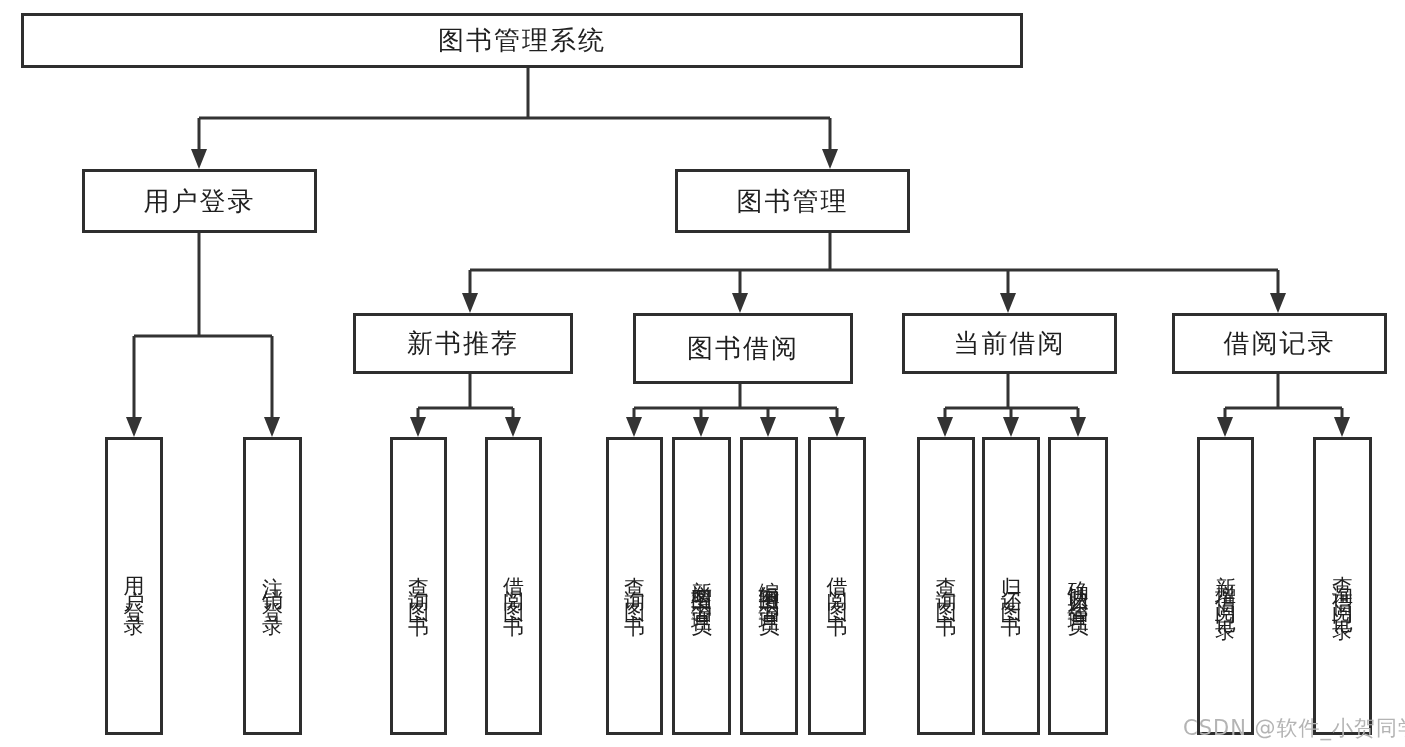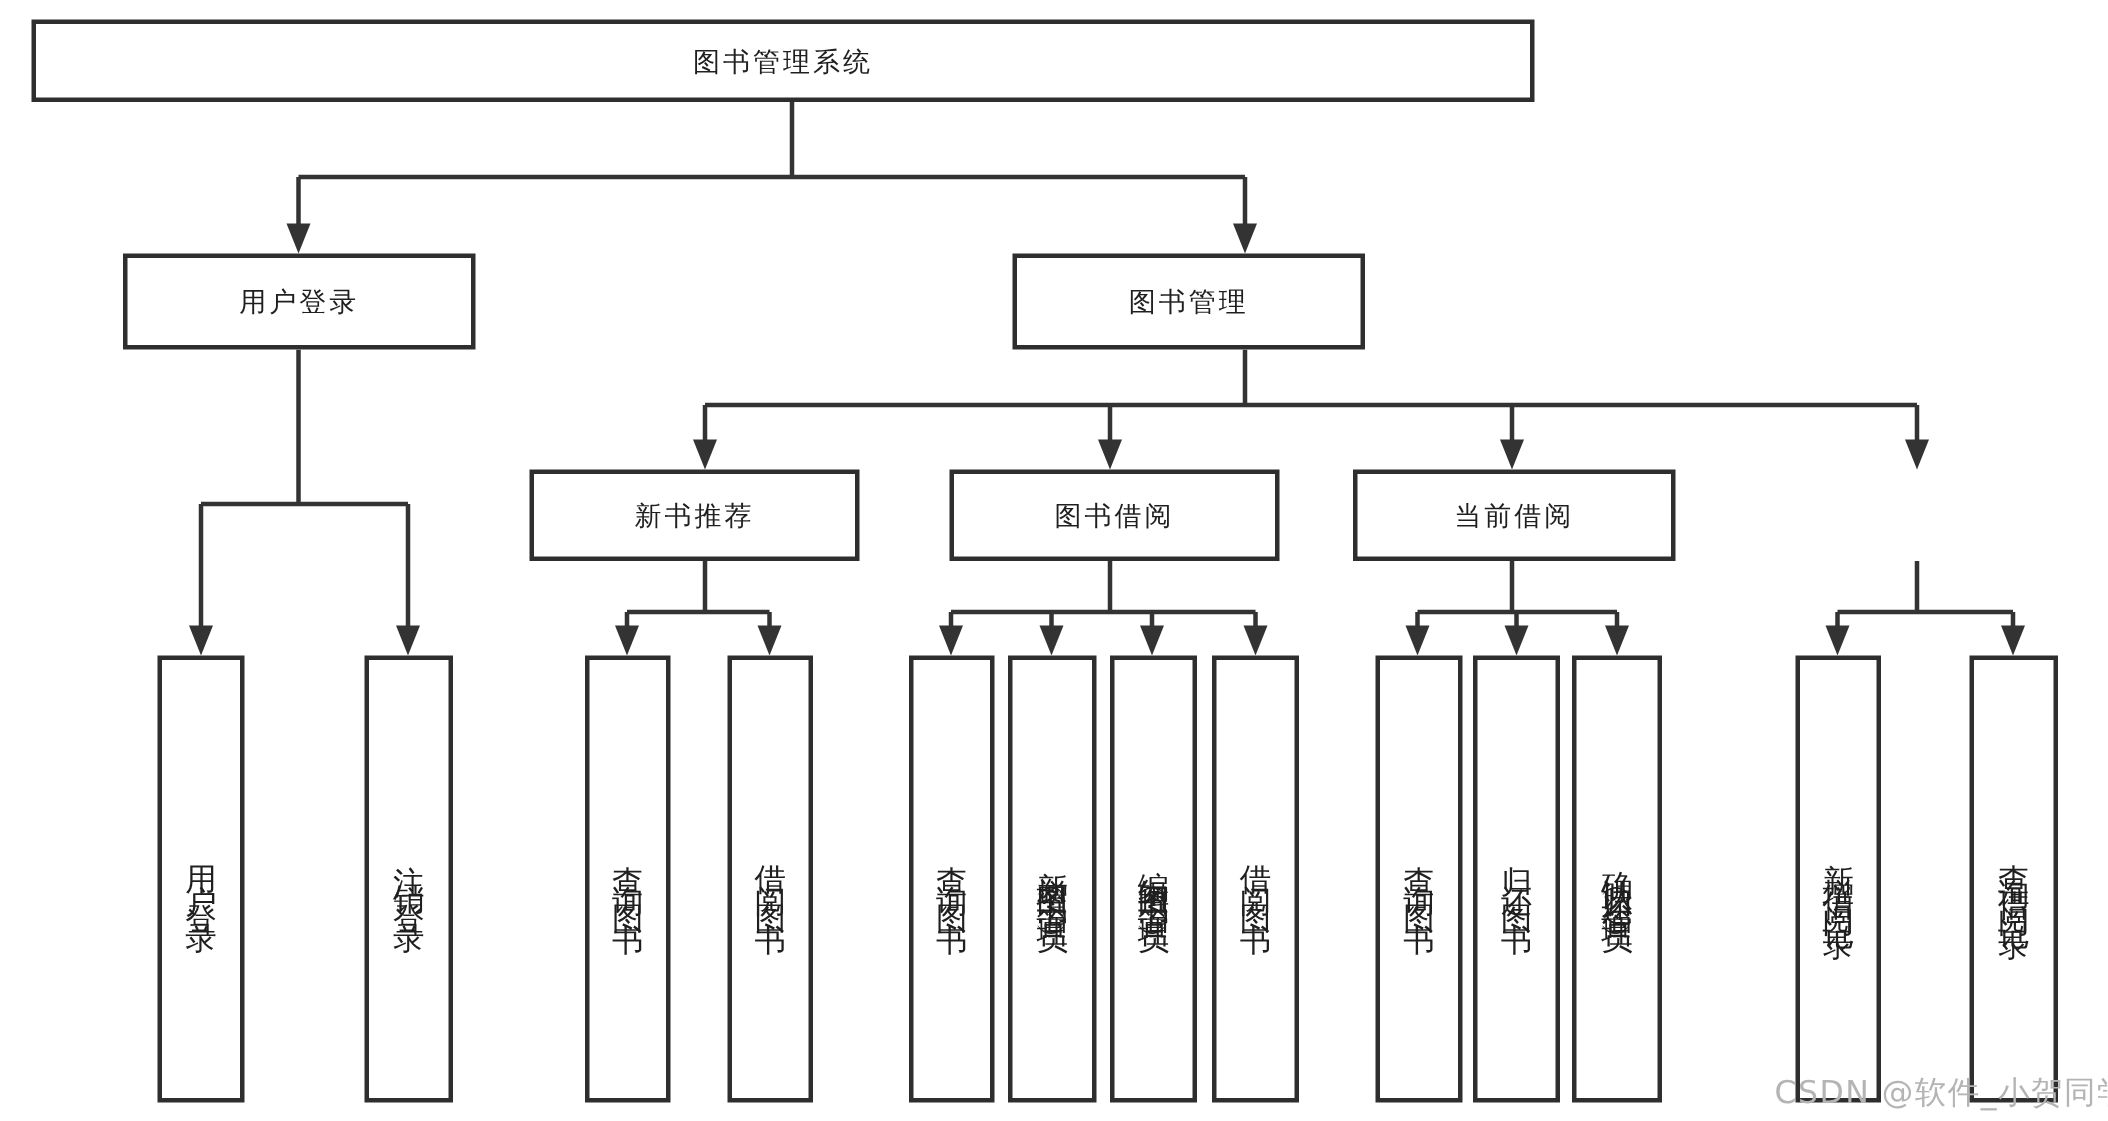--- a/index.html
+++ b/index.html
@@ -22,21 +22,21 @@
     z-index: 0;
   }
   .hbox {
     position: absolute;
     box-sizing: border-box;
     border: 3px solid #2e2e2e;
     background: #ffffff;
     display: flex;
     align-items: center;
     justify-content: center;
-    font-size: 18px;
+    font-size: 26px;
     color: #1f1f1f;
     letter-spacing: 2px;
     z-index: 1;
     white-space: nowrap;
   }
   .vbox {
     position: absolute;
     top: 437px;
     height: 298px;
     box-sizing: border-box;
@@ -110,22 +110,23 @@
       <path d="M1334 417H1350L1342 437Z"></path>
     </g>
   </svg>
 
   <div class="hbox" style="left:21px;top:13px;width:1002px;height:55px">图书管理系统</div>
 
   <div class="hbox" style="left:82px;top:169px;width:235px;height:64px">用户登录</div>
   <div class="hbox" style="left:675px;top:169px;width:235px;height:64px">图书管理</div>
 
   <div class="hbox" style="left:353px;top:313px;width:220px;height:61px">新书推荐</div>
-  <div class="hbox" style="left:633px;top:313px;width:220px;height:61px">图书借阅</div>
+  <div class="hbox" style="left:633px;top:313px;width:220px;height:71px">图书借阅</div>
   <div class="hbox" style="left:902px;top:313px;width:215px;height:61px">当前借阅</div>
+  <div class="hbox" style="left:1172px;top:313px;width:215px;height:61px">借阅记录</div>
 
   <div class="vbox" style="left:105px;width:58px">用户登录</div>
   <div class="vbox" style="left:243px;width:59px">注销登录</div>
 
   <div class="vbox" style="left:390px;width:57px">查询图书</div>
   <div class="vbox" style="left:485px;width:57px">借阅图书</div>
 
   <div class="vbox" style="left:606px;width:57px">查询图书</div>
   <div class="vbox long" style="left:672px;width:59px">新增图书（管理员）</div>
   <div class="vbox long" style="left:740px;width:58px">编辑图书（管理员）</div>

